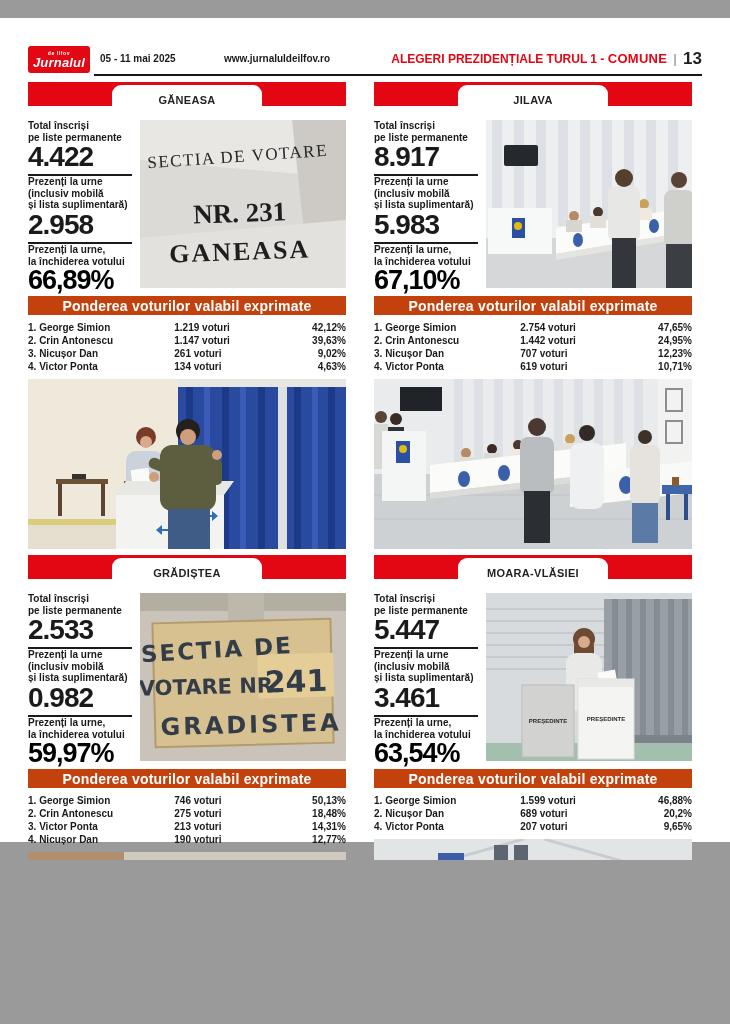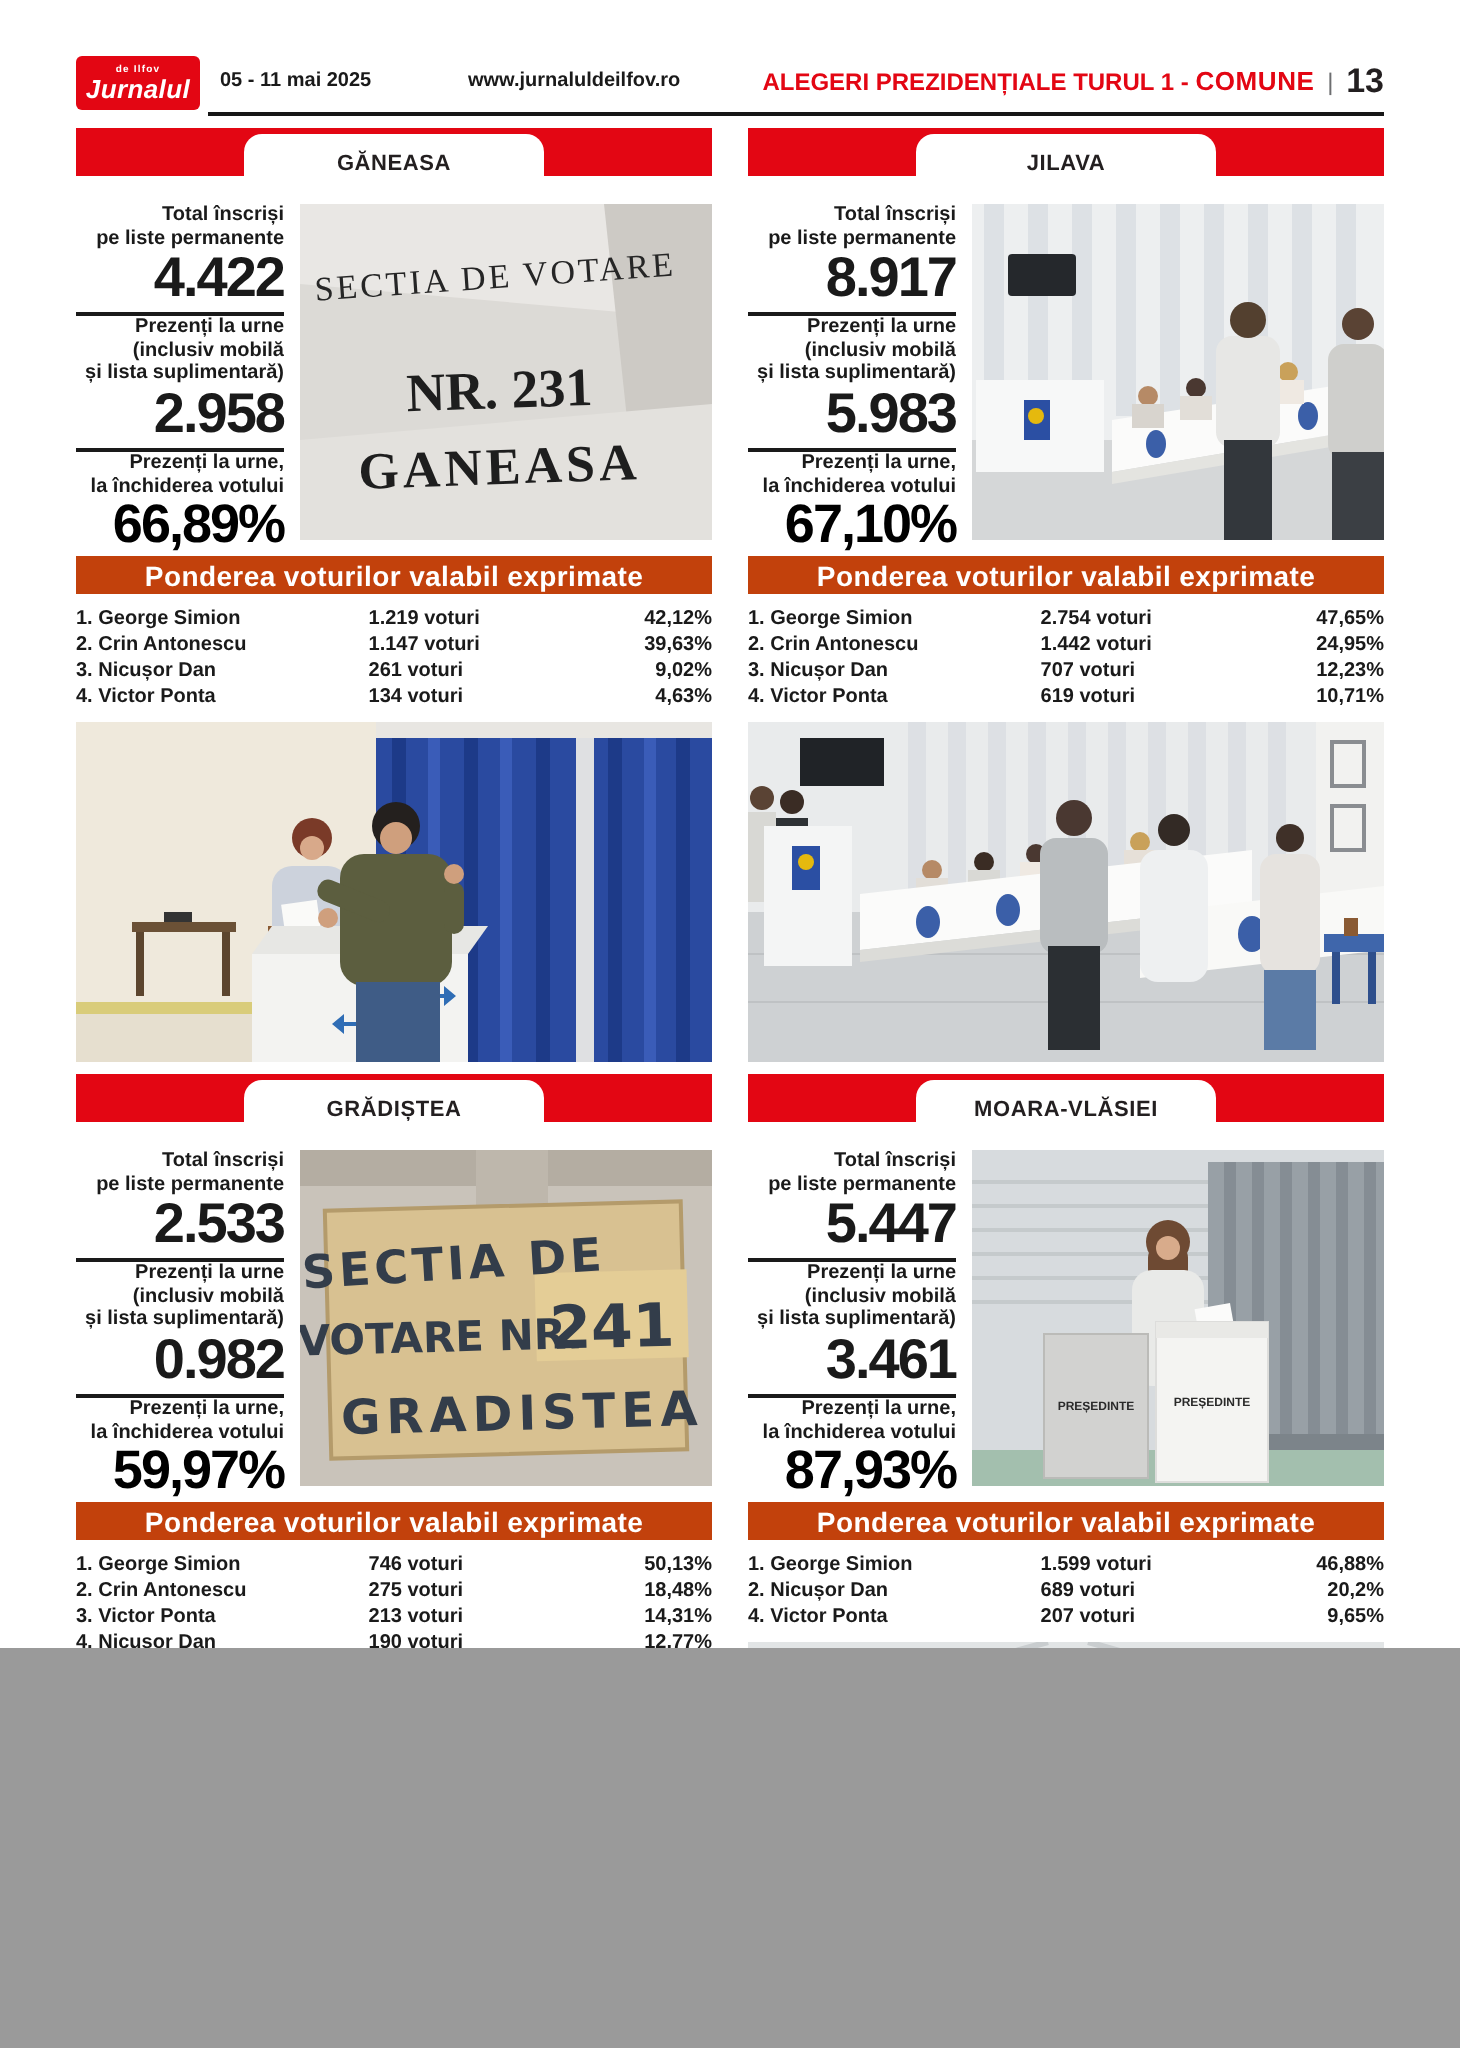--- a/index.html
+++ b/index.html
@@ -1,17 +1,17 @@
 <!DOCTYPE html>
 <html><head>
 <meta charset="utf-8">
 <style>
   html,body{margin:0;padding:0;background:#9a9a9a;}
-  .page{width:730px;height:824px;background:#ffffff;margin:0 auto;position:relative;
-        box-sizing:border-box;padding:28px 38px 0;font-family:"Liberation Sans",sans-serif;color:#1a1a1a;}
+  .page{width:730px;height:824px;background:#ffffff;margin:18px auto;position:relative;
+        box-sizing:border-box;padding:28px 28px 0;font-family:"Liberation Sans",sans-serif;color:#1a1a1a;}
   
   .hdr{position:relative;height:30px;margin-bottom:6px;}
   .hdr-rule{position:absolute;left:66px;right:0;bottom:0;height:2px;background:#161616;}
   .logo{position:absolute;left:0;top:0;width:62px;height:27px;background:#e30613;border-radius:3px;
         color:#fff;display:flex;flex-direction:column;align-items:center;justify-content:center;line-height:1;}
   .logo .sub{font-size:5px;letter-spacing:.6px;font-weight:bold;}
   .logo .main{font-size:13px;font-weight:bold;font-style:italic;letter-spacing:.2px;}
   .hdr-date{position:absolute;left:72px;top:7px;font-size:10px;font-weight:bold;}
   .hdr-site{position:absolute;left:196px;top:7px;font-size:10px;font-weight:bold;}
   .hdr-right{position:absolute;right:0;top:3px;font-size:12px;color:#e30613;font-weight:bold;white-space:nowrap;}
@@ -20,21 +20,21 @@
   .hdr-right .pn{color:#231f20;font-size:17px;font-weight:900;vertical-align:-1px;}
   
   .grid{display:grid;grid-template-columns:1fr 1fr;column-gap:18px;row-gap:6px;}
   .panel{width:318px;}
   .p-head{position:relative;height:34px;}
   .redbar{height:24px;background:#e30613;}
   .tab{position:absolute;left:50%;transform:translateX(-50%);top:3px;height:30px;min-width:126px;
        padding:0 12px;background:#fff;border-radius:9px;display:flex;align-items:center;justify-content:center;
        font-size:11px;font-weight:bold;color:#231f20;letter-spacing:.3px;white-space:nowrap;}
   .p-top{display:flex;gap:8px;margin-top:4px;height:168px;}
-  .stats{width:104px;flex:none;text-align:right;display:flex;flex-direction:column;justify-content:space-between;}
+  .stats{width:104px;flex:none;text-align:left;display:flex;flex-direction:column;justify-content:space-between;}
   .s-label{font-size:10px;font-weight:bold;line-height:1.16;}
   .s-val{font-size:28px;font-weight:bold;letter-spacing:-1px;line-height:1;border-bottom:2.5px solid #1a1a1a;padding-bottom:3px;}
   .s-pct{font-size:27px;font-weight:bold;letter-spacing:-1px;line-height:1;color:#000000;}
   .photo{overflow:hidden;background:#ddd;}
   .photo svg{display:block;width:100%;height:100%;}
   .ph-top{flex:1;height:168px;}
   .t-head{margin-top:8px;height:19px;background:#c2410c;color:#fff;font-size:14px;font-weight:bold;
           display:flex;align-items:center;justify-content:center;letter-spacing:.2px;}
   .results{margin-top:6px;font-size:10px;font-weight:bold;}
   .row{display:grid;grid-template-columns:46% 1fr auto;line-height:13px;}
@@ -444,21 +444,21 @@
           <span>Total înscriși</span><br><span>pe liste permanente</span>
         </div>
         <div class="s-val">5.447</div>
         <div class="s-label">
           <span>Prezenți la urne</span><br><span>(inclusiv mobilă</span><br><span>și lista suplimentară)</span>
         </div>
         <div class="s-val">3.461</div>
         <div class="s-label">
           <span>Prezenți la urne,</span><br><span>la închiderea votului</span>
         </div>
-        <div class="s-pct">87,93%</div>
+        <div class="s-pct">63,54%</div>
       </div>
       <div class="photo ph-top">
         <svg viewBox="0 0 206 168" preserveAspectRatio="none">
           <rect width="206" height="168" fill="#d7dbde"></rect>
           <g stroke="#c5cacc" stroke-width="2">
                 <line x1="0" y1="16" x2="130" y2="16"></line>
                 <line x1="0" y1="28" x2="130" y2="28"></line>
                 <line x1="0" y1="40" x2="130" y2="40"></line>
                 <line x1="0" y1="52" x2="130" y2="52"></line>
                 <line x1="0" y1="64" x2="130" y2="64"></line>

